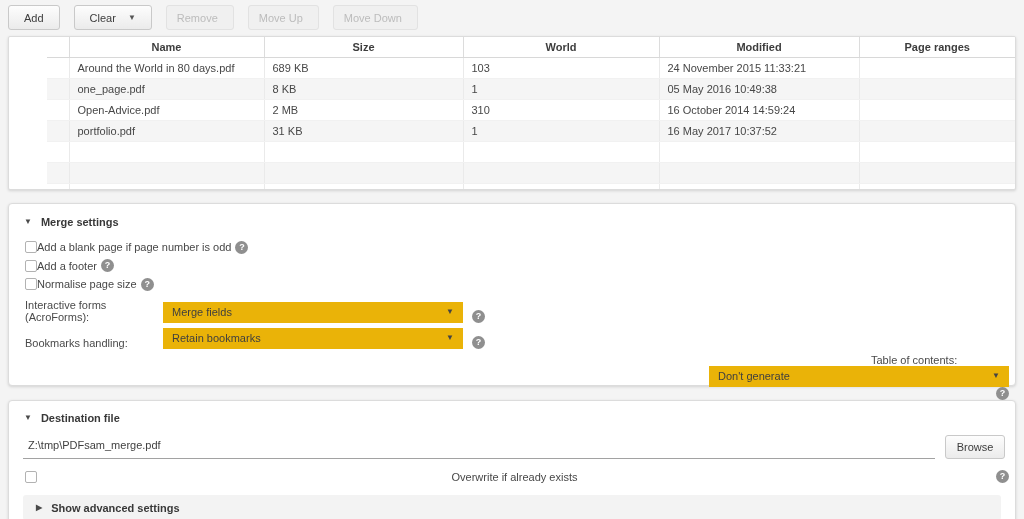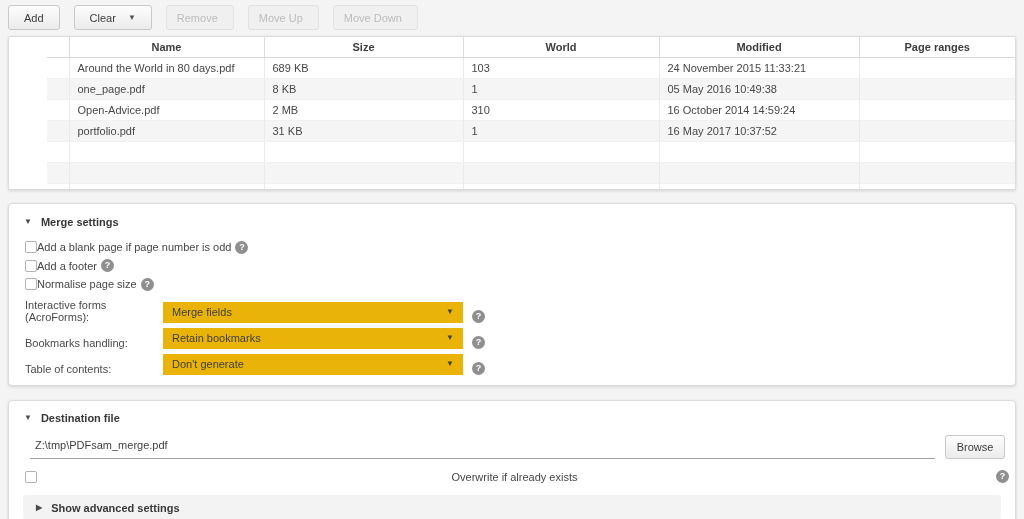--- a/index.html
+++ b/index.html
@@ -97,42 +97,42 @@
     border-radius: 50%;
     background: #8f8f8f;
     color: #fff;
     font-size: 9px; font-weight: bold;
     display: inline-flex; align-items: center; justify-content: center;
     line-height: 1;
   }
 
   .select-group { margin-top: 8px; }
   .select-row { display: flex; align-items: flex-end; padding-left: 10px; margin-bottom: 5px; height: 21px; }
-  .select-row:last-child { margin-bottom: 0; }
+  .select-row:last-child { margin-bottom: 0; flex-direction: column; }
   .select-label { width: 138px; flex: none; color: #4a4a4a; }
   .combo {
     width: 300px; height: 21px; flex: none;
     background: #eab308;
     border-radius: 0;
     display: flex; align-items: center; justify-content: space-between;
     padding: 0 9px;
     color: #3f3f3f;
   }
   .combo .caret { font-size: 8px; color: #444; line-height: 1; }
   .select-row .help { margin-left: 9px; }
 
   
   .dest-panel { margin-top: 14px; border-radius: 4px; padding: 7px 6px 8px 6px; }
   .path-row { display: flex; align-items: flex-end; gap: 10px; margin: 8px 4px 0 8px; }
   .path-field {
     flex: 1;
     border-bottom: 1px solid #a2a2a2;
     padding: 5px 0 7px 5px;
     color: #3f3f3f;
-    white-space: nowrap; overflow: hidden; margin-left: 7px;
+    white-space: nowrap; overflow: hidden;
   }
   .browse-btn { width: 60px; height: 24px; flex: none; padding: 0; }
   .overwrite-row { margin-top: 9px; justify-content: space-between; }
   .advanced-bar {
     margin: 9px 8px 0 8px;
     height: 25px;
     background: #f3f3f3;
     border-radius: 3px;
     display: flex; align-items: center; gap: 9px;
     padding-left: 13px;

